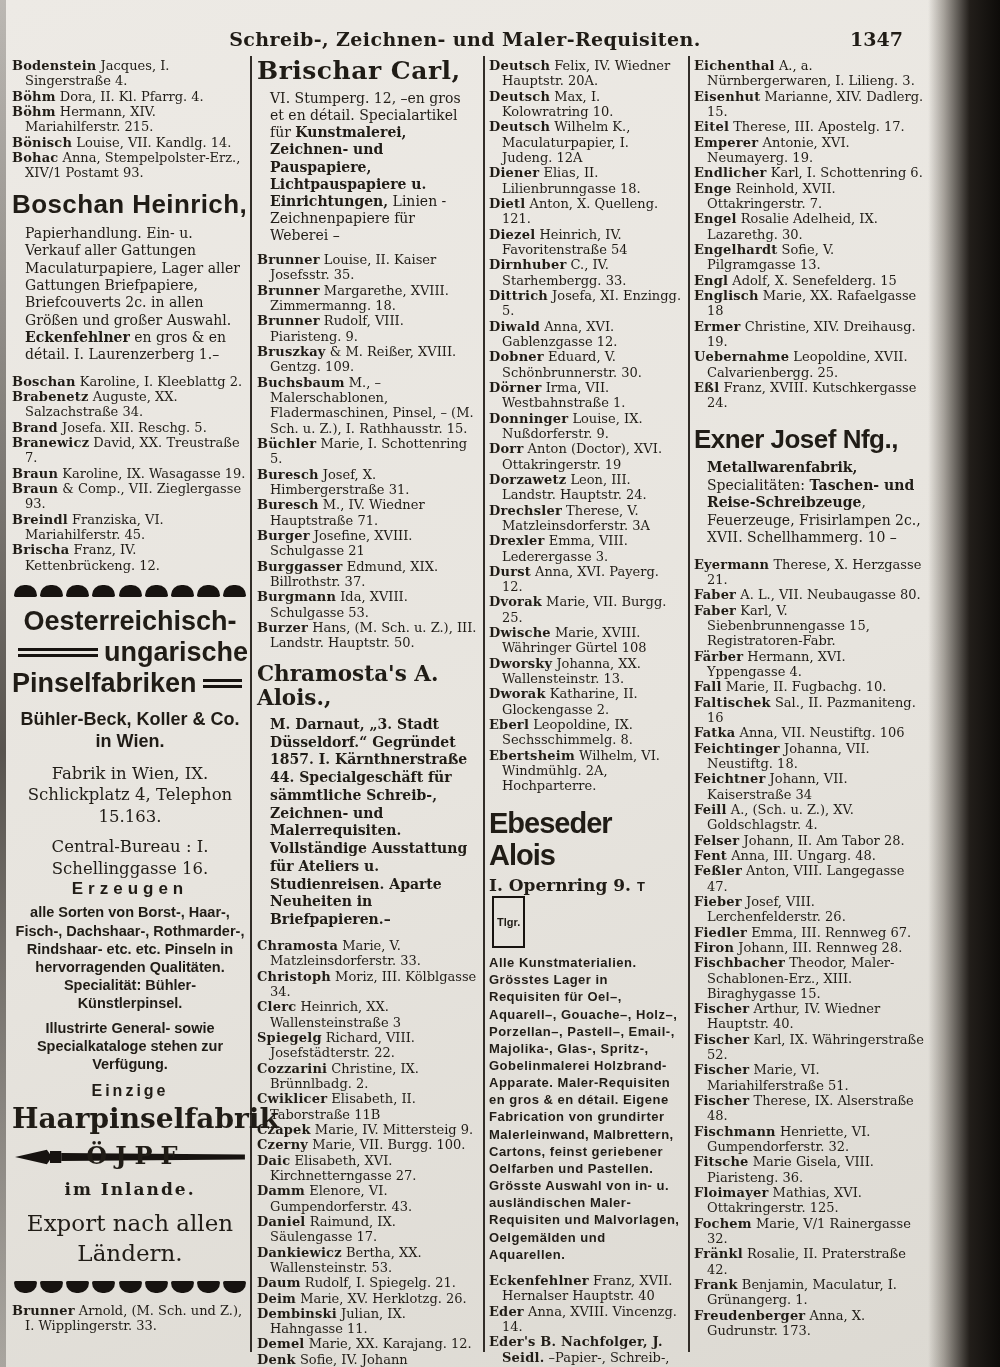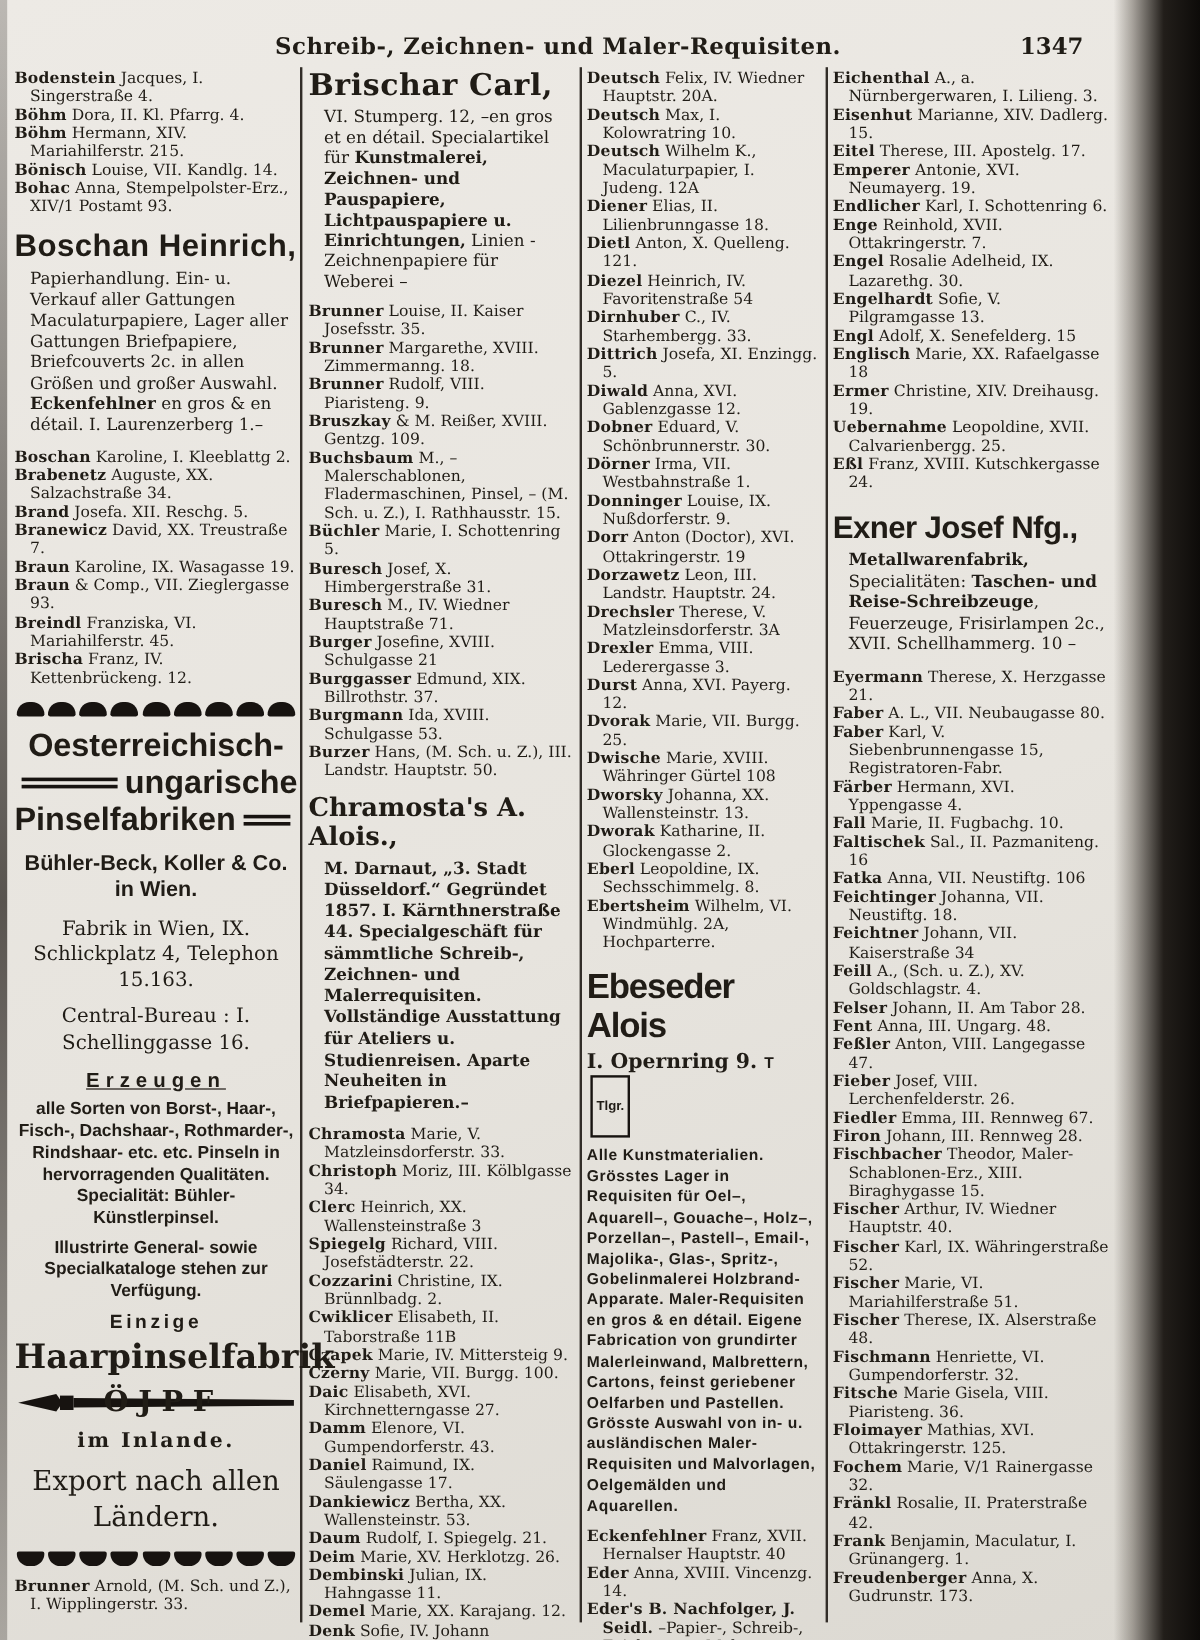--- a/index.html
+++ b/index.html
@@ -32,21 +32,21 @@
   .scallops.top i{border-radius:12px 12px 2px 2px;}
   .scallops.bottom i{border-radius:2px 2px 12px 12px;}
   
   .pz{font-family:"Liberation Sans",sans-serif;}
   .p-l1{font:700 27px/1.1 "Liberation Sans",sans-serif;text-align:center;}
   .p-l2,.p-l3{display:flex;align-items:center;font:700 27px/1.15 "Liberation Sans",sans-serif;}
   .dblrule{flex:1;height:9px;border-top:3px solid #171310;border-bottom:3px solid #171310;box-sizing:border-box;margin:0 6px;}
   .p-firm{font:700 18px/1.2 "Liberation Sans",sans-serif;text-align:center;margin-top:10px;}
   .p-firm2{font:700 18px/1.3 "Liberation Sans",sans-serif;text-align:center;}
   .p-fabrik,.p-bureau{font:16.5px/1.3 "DejaVu Serif",serif;text-align:center;margin-top:9px;}
-  .p-erz{font:700 17px/1.2 "Liberation Sans",sans-serif;letter-spacing:5px;text-align:center;margin:12px 0 4px;text-decoration:underline;}
+  .p-erz{font:700 17px/1.2 "Liberation Sans",sans-serif;letter-spacing:5px;text-align:center;margin:0 0 4px;}
   .p-sorten,.p-kat{font:700 14.5px/1.25 "Liberation Sans",sans-serif;text-align:center;margin:0 0 7px;}
   .p-einzige{font:700 16px/1.2 "Liberation Sans",sans-serif;letter-spacing:3px;text-align:center;margin-top:6px;}
   .p-haar{font:700 28px/1.15 "DejaVu Serif",serif;text-align:center;margin:3px 0 0;}
   .brush{position:relative;height:40px;margin:2px 0 0;}
   .brush svg{width:100%;height:100%;display:block;}
   .brush-label{position:absolute;left:50%;top:50%;transform:translate(-44%,-56%);
         font:700 24px/1 "DejaVu Serif",serif;letter-spacing:8px;}
   .p-inland{font:700 17px/1.2 "DejaVu Serif",serif;letter-spacing:2px;text-align:center;margin:2px 0 10px;}
   .p-export{font:23px/1.3 "DejaVu Serif",serif;text-align:center;margin:4px 0 2px;}
   

